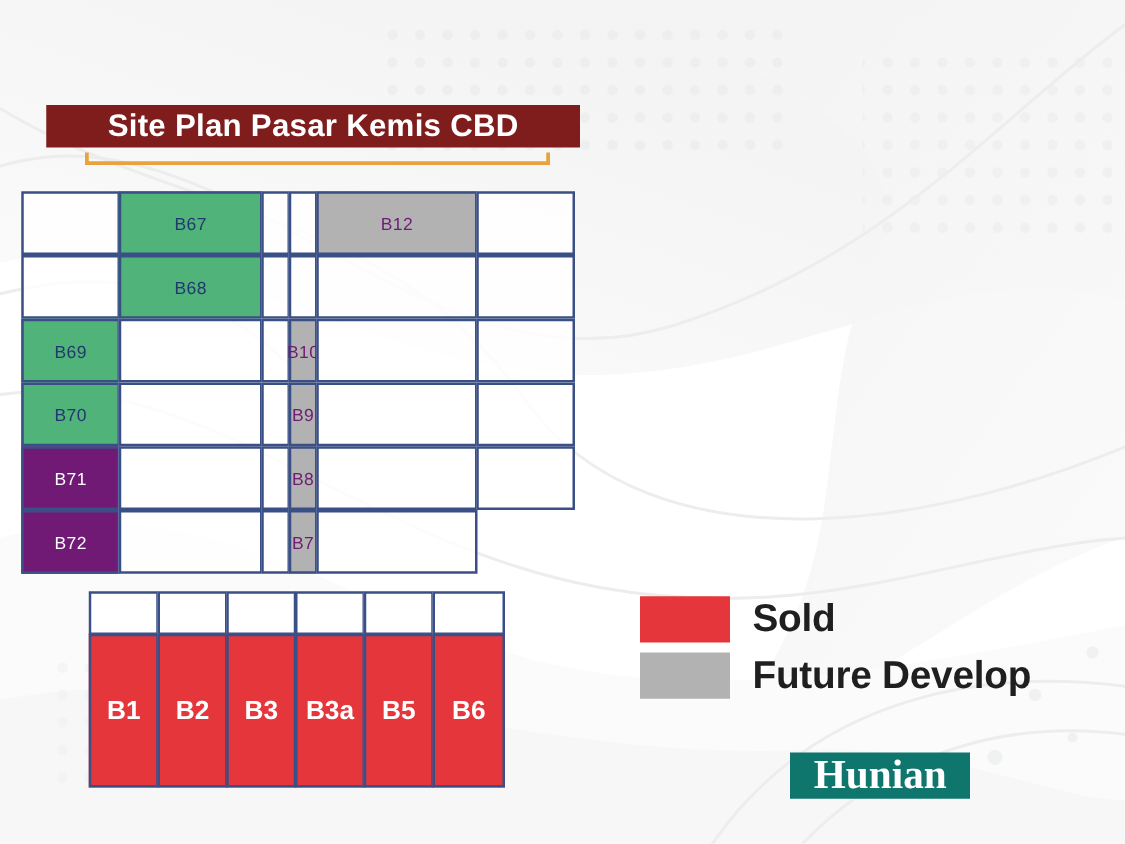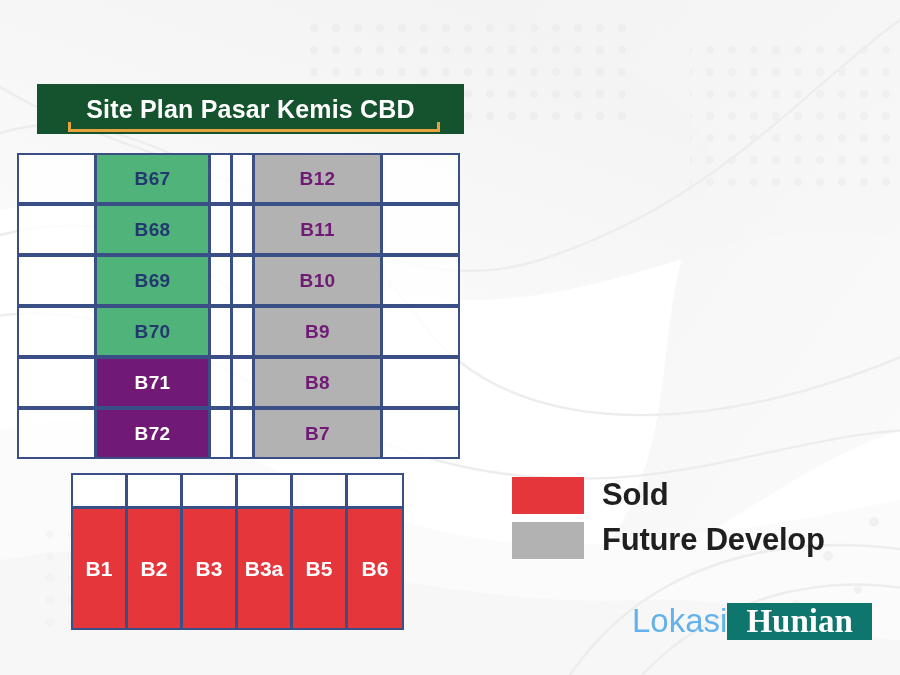--- a/index.html
+++ b/index.html
@@ -24,22 +24,22 @@
     width: 900px;
     height: 675px;
     pointer-events: none;
   }
   
   #title-bar {
     position: absolute;
     left: 37px;
     top: 84px;
     width: 427px;
-    height: 50px;
-    background: #14532d;
+    height: 34px;
+    background: #7f1d1d;
     display: flex;
     align-items: center;
     justify-content: center;
     box-sizing: border-box;
     text-align: right;
   }
   #title-text {
     color: #ffffff;
     font-size: 25px;
     font-weight: bold;
@@ -69,22 +69,22 @@
     grid-template-columns: 78px 114px 22px 22px 128px 78px;
     grid-auto-rows: 51px;
   }
   .cell {
     border: 2px solid #3a4f86;
     margin: -1px 0 1px -1px;
     display: flex;
     align-items: center;
     justify-content: center;
     box-sizing: border-box;
-    font-size: 19px;
-    font-weight: bold;
+    font-size: 14px;
+    font-weight: normal;
     letter-spacing: 0.3px;
   }
   .cell.empty   { background: rgba(255,255,255,0.80); }
   .cell.sold    { background: #701a75; color: #ffffff; }
   .cell.avail   { background: #4fb37a; color: #22386e; }
   .cell.future  { background: #b2b2b2; color: #701a75; }
   .cell.gapcol  { background: rgba(255,255,255,0.80); }
 
   
   #lower-block {
@@ -210,21 +210,20 @@
         <div class="cell empty"></div>
         <div class="cell avail">B67</div>
         <div class="cell gapcol"></div>
         <div class="cell gapcol"></div>
         <div class="cell future">B12</div>
         <div class="cell empty"></div>
         <div class="cell empty"></div>
         <div class="cell avail">B68</div>
         <div class="cell gapcol"></div>
         <div class="cell gapcol"></div>
-        <div class="cell future">B11</div>
         <div class="cell empty"></div>
         <div class="cell empty"></div>
         <div class="cell avail">B69</div>
         <div class="cell gapcol"></div>
         <div class="cell gapcol"></div>
         <div class="cell future">B10</div>
         <div class="cell empty"></div>
         <div class="cell empty"></div>
         <div class="cell avail">B70</div>
         <div class="cell gapcol"></div>
@@ -268,17 +267,16 @@
         <div class="swatch" style="background: rgb(229, 54, 60);"></div>
         <div class="legend-label">Sold</div>
       </div>
       <div class="legend-row">
         <div class="swatch" style="background: rgb(178, 178, 178);"></div>
         <div class="legend-label">Future Develop</div>
       </div>
     </div>
 
   <div id="watermark">
-    <span id="wm-lokasi">Lokasi</span>
     <span id="wm-hunian">Hunian</span>
   </div>
 
 </div>
 
 </body></html>

